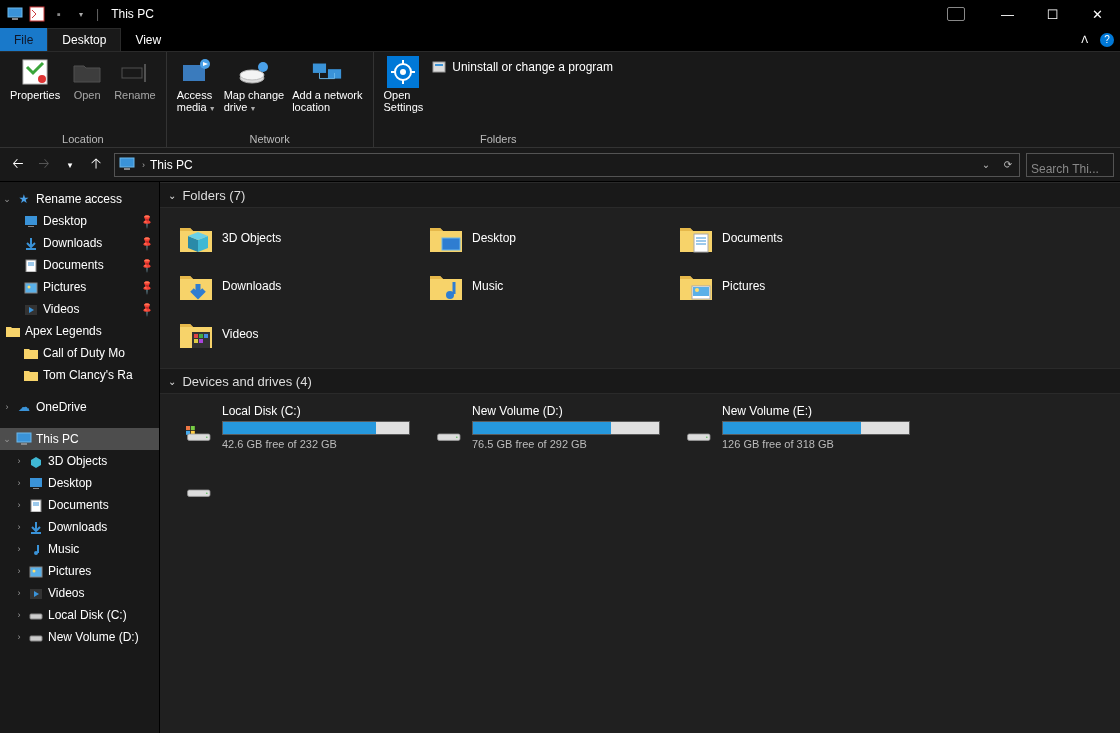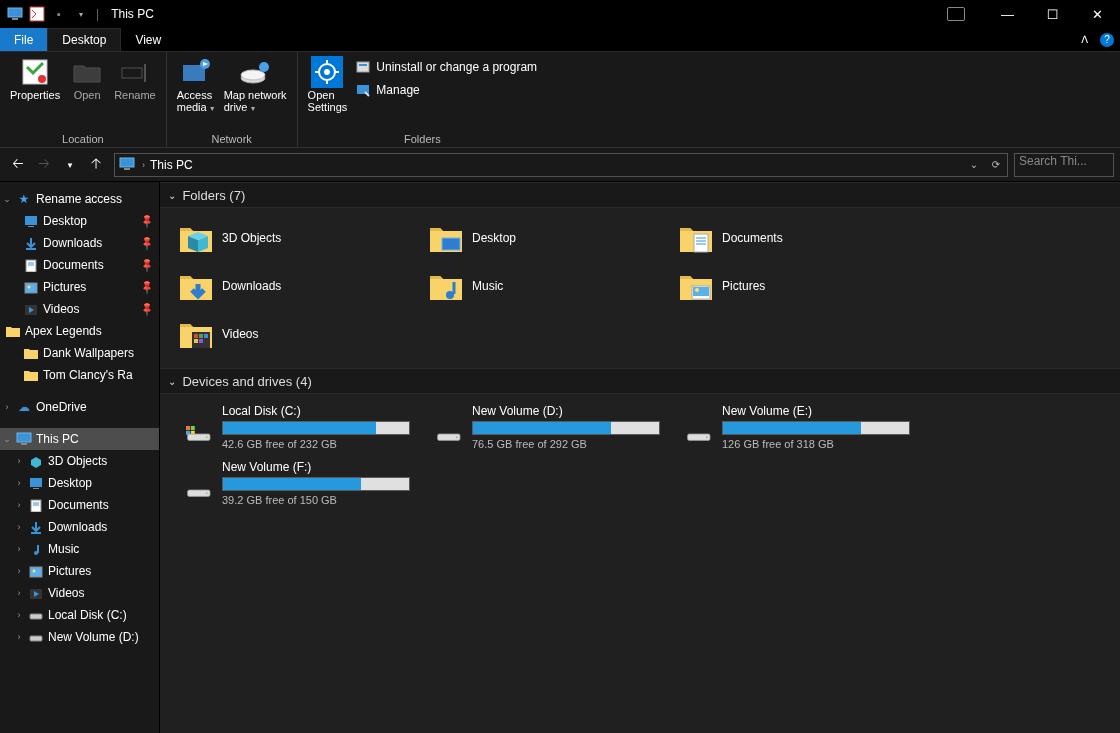--- a/index.html
+++ b/index.html
@@ -10,50 +10,50 @@
 .titlebar .qat { display: flex; align-items: center; gap: 4px; padding-left: 6px; }
 .titlebar .qat-icon { width: 18px; height: 18px; display: flex; align-items: center; justify-content: center; font-size: 11px; }
 .titlebar .title { padding-left: 10px; font-size: 12px; }
 .titlebar .spacer { flex: 1; }
 .winbtn { width: 45px; height: 28px; display: flex; align-items: center; justify-content: center; color: #fff; font-size: 13px; }
 .titlebar .preview { width: 18px; height: 14px; border: 1px solid #888; border-radius: 2px; margin-right: 20px; }
 
 
 .menurow { height: 24px; background: #000; display: flex; align-items: stretch; border-bottom: 1px solid #2a2a2a; position: relative; }
 .menutab { padding: 0 14px; display: flex; align-items: center; font-size: 12px; }
-.menutab.file { background: #1979ca; color: #ffffff; }
+.menutab.file { background: #1979ca; color: #0f172a; }
 .menutab.active { background: #191919; border-top: 1px solid #2a2a2a; border-left: 1px solid #2a2a2a; border-right: 1px solid #2a2a2a; }
 .menurow .spacer { flex: 1; }
 .menurow .collapse { padding: 0 6px; display: flex; align-items: center; font-size: 10px; }
 .menurow .help { padding: 0 6px; display: flex; align-items: center; }
 .help-circle { width: 14px; height: 14px; border-radius: 50%; background: #0078d7; color: #fff; font-size: 10px; display: flex; align-items: center; justify-content: center; }
 
 
 .ribbon { height: 96px; background: #191919; display: flex; border-bottom: 1px solid #333; }
 .ribbon-group { display: flex; flex-direction: column; padding: 2px 6px 0 6px; border-right: 1px solid #333; }
 .ribbon-group .items { flex: 1; display: flex; align-items: flex-start; }
 .ribbon-group .label { text-align: center; font-size: 11px; color: #bbb; padding-bottom: 2px; }
 .ribbon-btn { display: flex; flex-direction: column; align-items: center; padding: 2px 4px; min-width: 46px; }
 .ribbon-btn .ico { width: 32px; height: 32px; margin-bottom: 1px; display: flex; align-items: center; justify-content: center; }
 .ribbon-btn .lbl { font-size: 11px; line-height: 12px; white-space: pre-line; }
-.ribbon-col { display: flex; flex-direction: column; gap: 1px; padding-top: 2px; }
+.ribbon-col { display: flex; flex-direction: column; gap: 18px; padding-top: 2px; }
 .ribbon-row { display: flex; align-items: center; gap: 5px; height: 22px; padding: 0 4px; }
 .ribbon-row .sico { width: 16px; height: 16px; display: flex; align-items: center; justify-content: center; }
 .ribbon-row .slbl { font-size: 12px; }
 .drop { font-size: 7px; margin-left: 2px; color: #aaa; }
 
 
 .addrbar { height: 34px; background: #191919; display: flex; align-items: center; padding: 0 6px; gap: 2px; border-bottom: 1px solid #000; }
 .navbtn { width: 24px; height: 24px; display: flex; align-items: center; justify-content: center; color: #fff; font-size: 14px; }
 .navbtn.disabled { color: #555; }
 .addrbox { flex: 1; height: 24px; border: 1px solid #535353; background: #191919; display: flex; align-items: center; margin: 0 4px; }
 .addrbox .pc-ico { width: 16px; height: 16px; margin: 0 4px; }
 .addrbox .addrtext { flex: 1; font-size: 12px; padding-left: 2px; }
 .addrbox .addrbtn { width: 22px; display: flex; align-items: center; justify-content: center; color: #bbb; font-size: 10px; height: 100%; }
-.searchbox { width: 100px; height: 24px; border: 1px solid #535353; background: #191919; display: flex; align-items: flex-start; padding: 0 4px; color: #888; font-size: 12px; }
+.searchbox { width: 88px; height: 24px; border: 1px solid #535353; background: #191919; display: flex; align-items: flex-end; padding: 0 4px; color: #888; font-size: 12px; }
 
 
 .explorer-body { display: flex; height: 551px; }
 .navpane { width: 160px; background: #191919; border-right: 1px solid #000; overflow: hidden; padding-top: 6px; }
 .navitem { display: flex; align-items: center; height: 22px; font-size: 12px; padding-left: 4px; gap: 3px; white-space: nowrap; }
 .navitem .chev { width: 10px; font-size: 9px; color: #999; text-align: center; }
 .navitem .nico { width: 18px; height: 16px; display: flex; align-items: center; justify-content: center; font-size: 12px; }
 .navitem.selected { background: #4d4d4d; }
 .navitem .pin { margin-left: auto; margin-right: 6px; color: #888; font-size: 10px; transform: rotate(-45deg); }
 
@@ -166,22 +166,33 @@
 media</span><span class="drop">▼</span></div>
       </div>
       <div class="ribbon-btn">
         <div class="ico">
             <svg width="32" height="28" viewBox="0 0 32 28">
               <ellipse cx="14" cy="20" rx="12" ry="5" fill="#ddd" stroke="#aaa"></ellipse>
               <ellipse cx="14" cy="17" rx="12" ry="5" fill="#f4f4f4" stroke="#bbb"></ellipse>
               <circle cx="25" cy="9" r="5" fill="#4aa0e8"></circle>
             </svg>
           </div>
-        <div class="lbl"><span>Map network
+        <div class="lbl"><span>Map change
 drive</span><span class="drop">▼</span></div>
+      </div>
+      <div class="ribbon-btn">
+        <div class="ico">
+            <svg width="34" height="26" viewBox="0 0 34 26">
+              <rect x="2" y="4" width="14" height="10" fill="#3a93d8"></rect>
+              <rect x="18" y="10" width="14" height="10" fill="#3a93d8"></rect>
+              <path d="M9 14 L9 20 L25 20 L25 14" stroke="#6cb7ea" fill="none"></path>
+            </svg>
+          </div>
+        <div class="lbl">Add a network
+location</div>
       </div>
     </div>
     <div class="label">Network</div>
   </div>
 
   <div class="ribbon-group" style="border-right:none">
     <div class="items">
       <div class="ribbon-btn">
         <div class="ico">
             <svg width="32" height="32" viewBox="0 0 32 32">
@@ -201,29 +212,20 @@
       </div>
       <div class="ribbon-col">
         <div class="ribbon-row">
           <span class="sico">
               <svg width="16" height="16" viewBox="0 0 16 16">
                 <rect x="2" y="3" width="12" height="10" fill="#ddd" stroke="#999"></rect>
                 <rect x="4" y="5" width="8" height="2" fill="#3a93d8"></rect>
               </svg>
             </span>
           <span class="slbl">Uninstall or change a program</span>
-        </div>
-        <div class="ribbon-row">
-          <span class="sico">
-              <svg width="16" height="16" viewBox="0 0 16 16">
-                <rect x="2" y="3" width="12" height="9" fill="#3a93d8"></rect>
-                <path d="M10 10 L14 14" stroke="#ddd" stroke-width="2"></path>
-              </svg>
-            </span>
-          <span class="slbl">Manage</span>
         </div>
       </div>
     </div>
     <div class="label">Folders</div>
   </div>
 </div>
 
 <div class="addrbar">
   <div class="navbtn">🡠</div>
   <div class="navbtn disabled">🡢</div>
@@ -311,21 +313,21 @@
             </svg>
           </span>
           <span>Apex Legends</span>
         </div>
         <div class="navitem" style="padding-left: 22px;">
           <span class="nico">
             <svg class="small-folder" viewBox="0 0 16 14">
               <path d="M1 3 L6 3 L7 4 L15 4 L15 13 L1 13 Z" fill="#f7d36a"></path>
             </svg>
           </span>
-          <span>Dank Wallpapers</span>
+          <span>Call of Duty  Mo</span>
         </div>
         <div class="navitem" style="padding-left: 22px;">
           <span class="nico">
             <svg class="small-folder" viewBox="0 0 16 14">
               <path d="M1 3 L6 3 L7 4 L15 4 L15 13 L1 13 Z" fill="#f7d36a"></path>
             </svg>
           </span>
           <span>Tom Clancy's Ra</span>
         </div>
       </div>
@@ -583,23 +585,16 @@
             <div class="dfree">126 GB free of 318 GB</div>
           </div>
         </div>
         <div class="drive-item">
           <span class="dico">
             <svg class="drive-svg" viewBox="0 0 34 20">
               <rect x="4" y="10" width="28" height="8" rx="2" fill="#ddd" stroke="#999"></rect>
               <circle cx="28" cy="14" r="1" fill="#5b5"></circle>
             </svg>
           </span>
-          <div class="dinfo">
-            <div class="dname">New Volume (F:)</div>
-            <div class="drive-bar">
-              <div class="fill" style="width:74%"></div>
-            </div>
-            <div class="dfree">39.2 GB free of 150 GB</div>
-          </div>
         </div>
       </div>
   </div>
 </div>
 
 </body></html>

